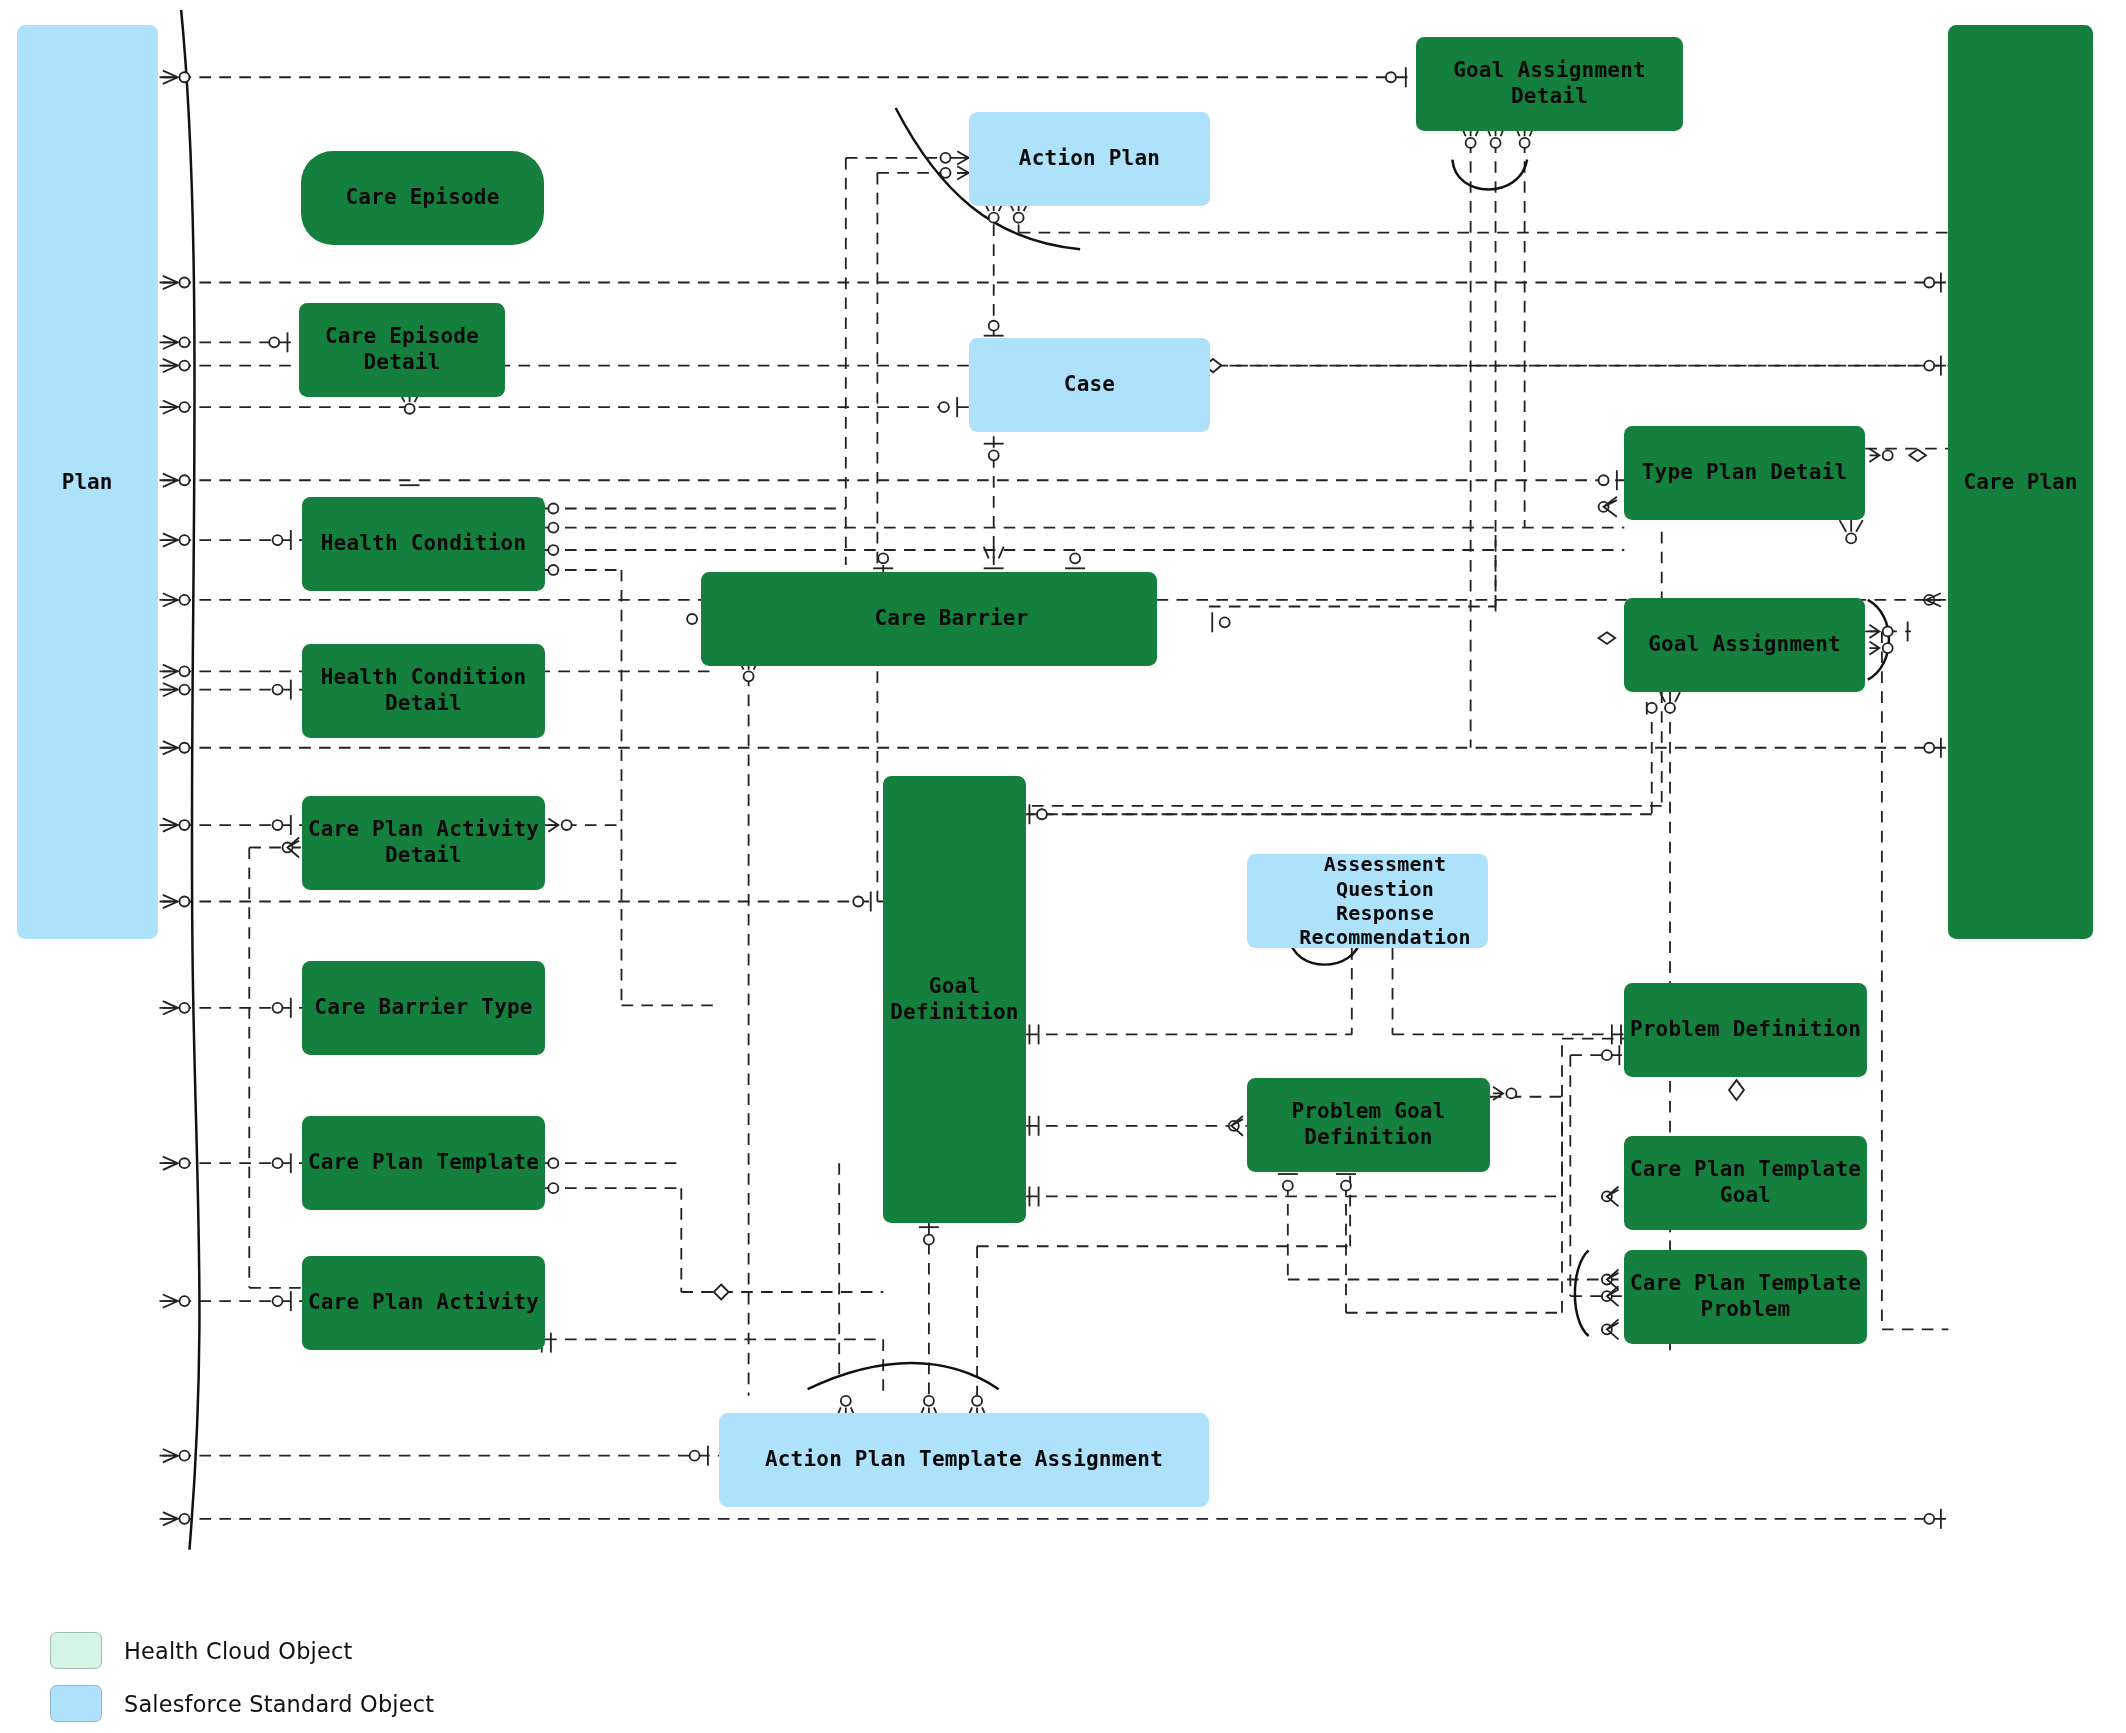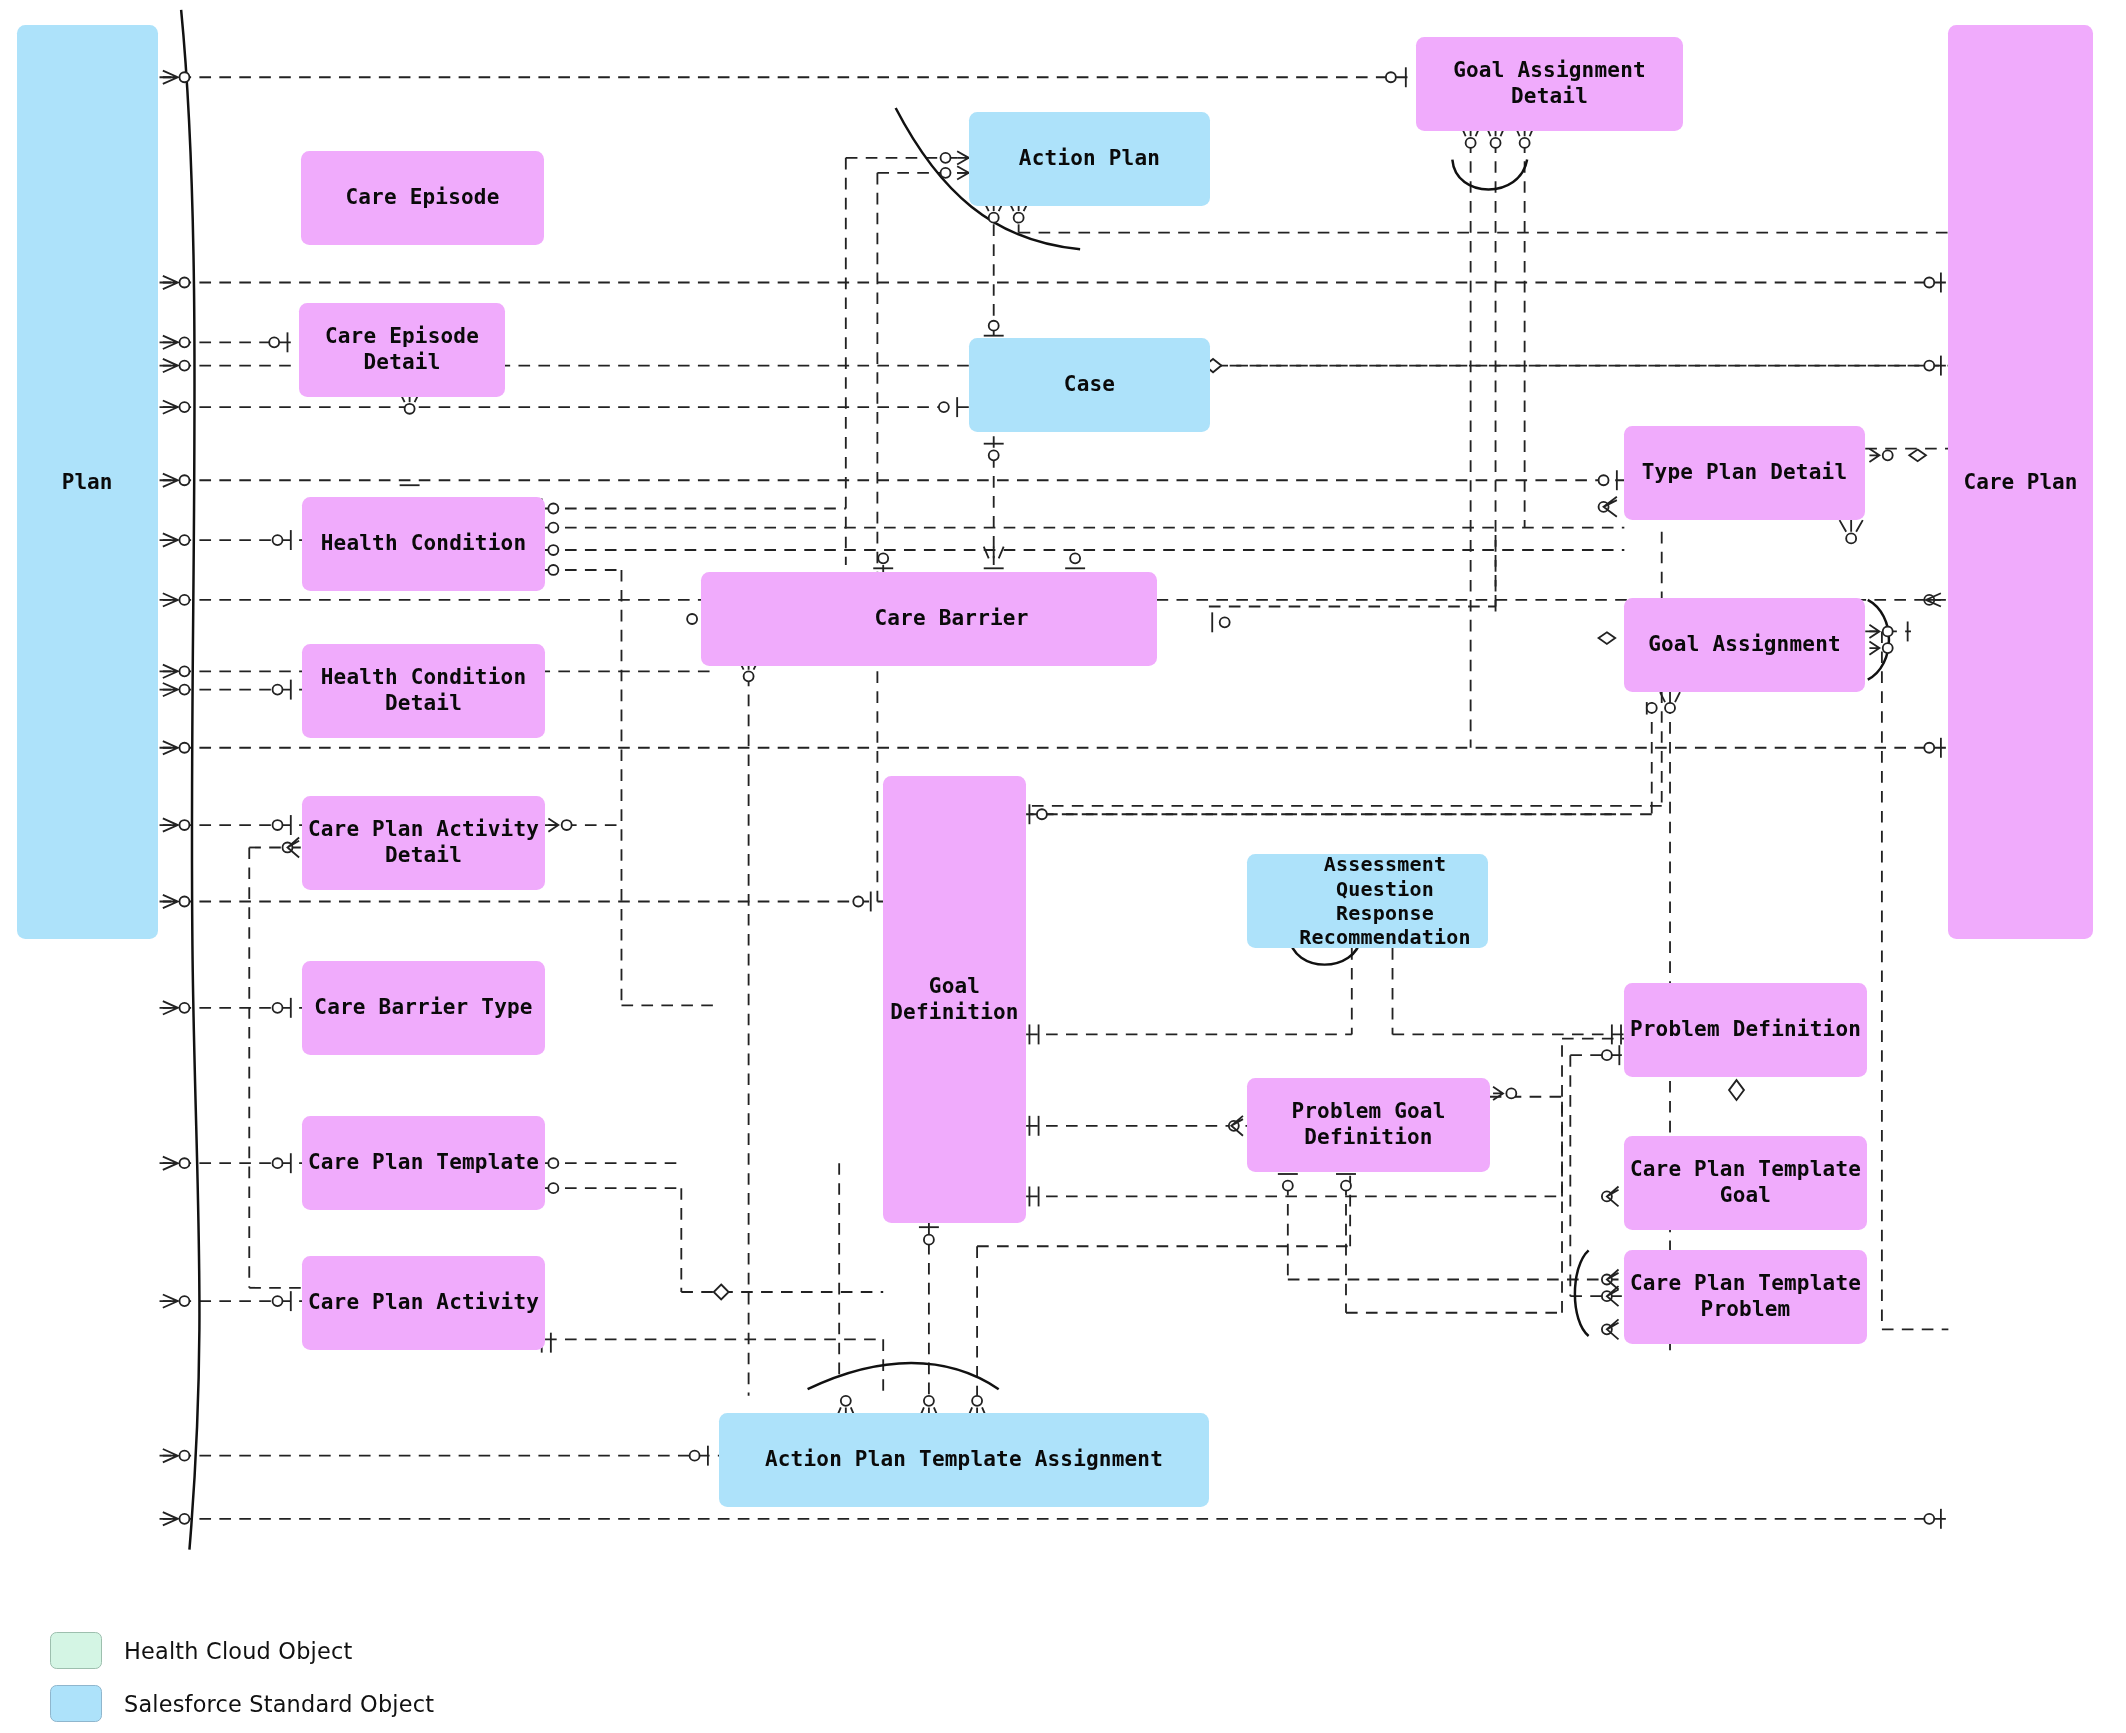--- a/index.html
+++ b/index.html
@@ -3,21 +3,21 @@
 <meta charset="utf-8">
 <style>
   html,body{margin:0;padding:0;background:#ffffff;}
   body{font-family:"DejaVu Sans Mono", monospace;}
   #stage{position:relative;width:2127px;height:1734px;background:#ffffff;overflow:hidden;}
   #erd{position:absolute;left:0;top:0;width:2127px;height:1734px;}
   .ent{position:absolute;box-sizing:border-box;border-radius:8.3px;
        display:flex;align-items:center;justify-content:center;text-align:center;
        font-family:"DejaVu Sans Mono", monospace;font-weight:bold;
        font-size:21px;line-height:1.22;color:#0a0a0a;letter-spacing:0.2px;}
-  .hc{background:#f0abfc;}
+  .hc{background:#15803d;}
   .sf{background:#ade2fa;}
   .lane{position:absolute;box-sizing:border-box;border-radius:8.3px;
         display:flex;align-items:center;justify-content:center;
         font-family:"DejaVu Sans Mono", monospace;font-weight:bold;font-size:21px;color:#0a0a0a;}
   #legend{position:absolute;left:50px;top:1624px;}
   .lg-row{display:flex;align-items:center;height:53px;}
   .lg-sw{width:52px;height:37px;border-radius:6.6px;border:0.8px solid #9aa7a2;box-sizing:border-box;}
   .lg-sw.hc{background:#d4f5e4;border-color:#9dbfae;}
   .lg-sw.sf{background:#ade2fa;border-color:#8fb6cd;}
   .lg-tx{margin-left:22px;font-family:"DejaVu Sans", sans-serif;font-weight:normal;
@@ -391,21 +391,21 @@
   </svg>
 
   <div class="lane sf" style="left:16.6px;top:25px;width:141px;height:914px;">
     <span>Plan</span>
   </div>
 
   <div class="lane hc" style="left:1948px;top:25px;width:145px;height:914px;">
     <span>Care Plan</span>
   </div>
 
-  <div class="ent hc" style="left:301px;top:151px;width:243px;height:94px;">
+  <div class="ent hc" style="left:301px;top:151px;width:243px;height:94px;border-radius:32px;">
       <span>Care Episode</span>
     </div>
   <div class="ent sf" style="left:969px;top:112px;width:241px;height:94px;">
       <span>Action Plan</span>
     </div>
   <div class="ent hc" style="left:1416px;top:37px;width:267px;height:94px;">
       <span>Goal Assignment Detail</span>
     </div>
   <div class="ent hc" style="left:299px;top:303px;width:206px;height:94px;">
       <span>Care Episode Detail</span>

